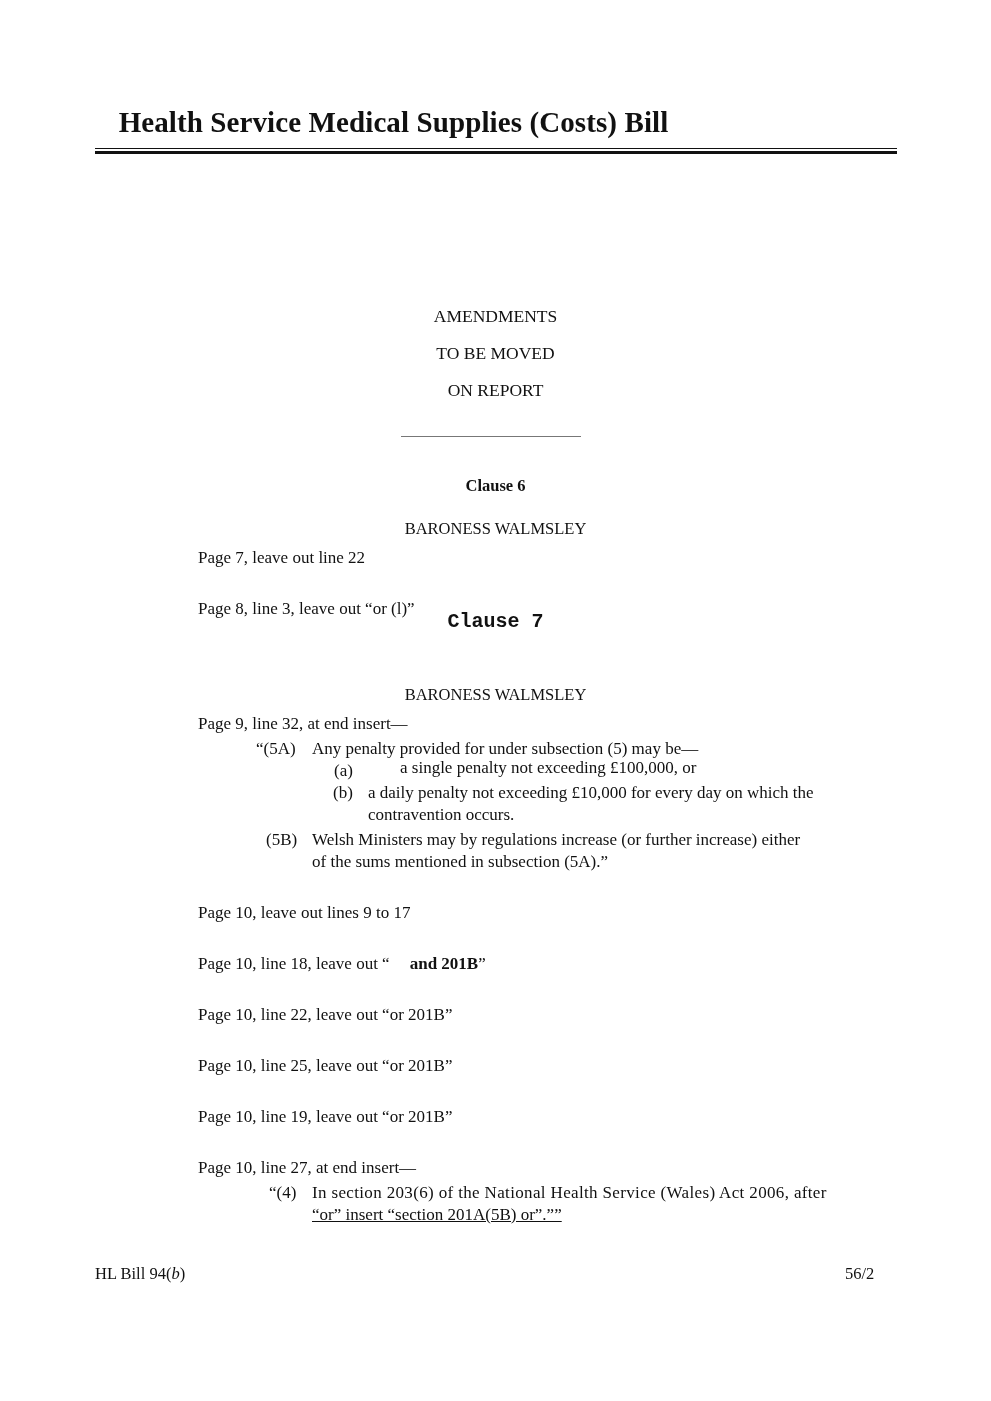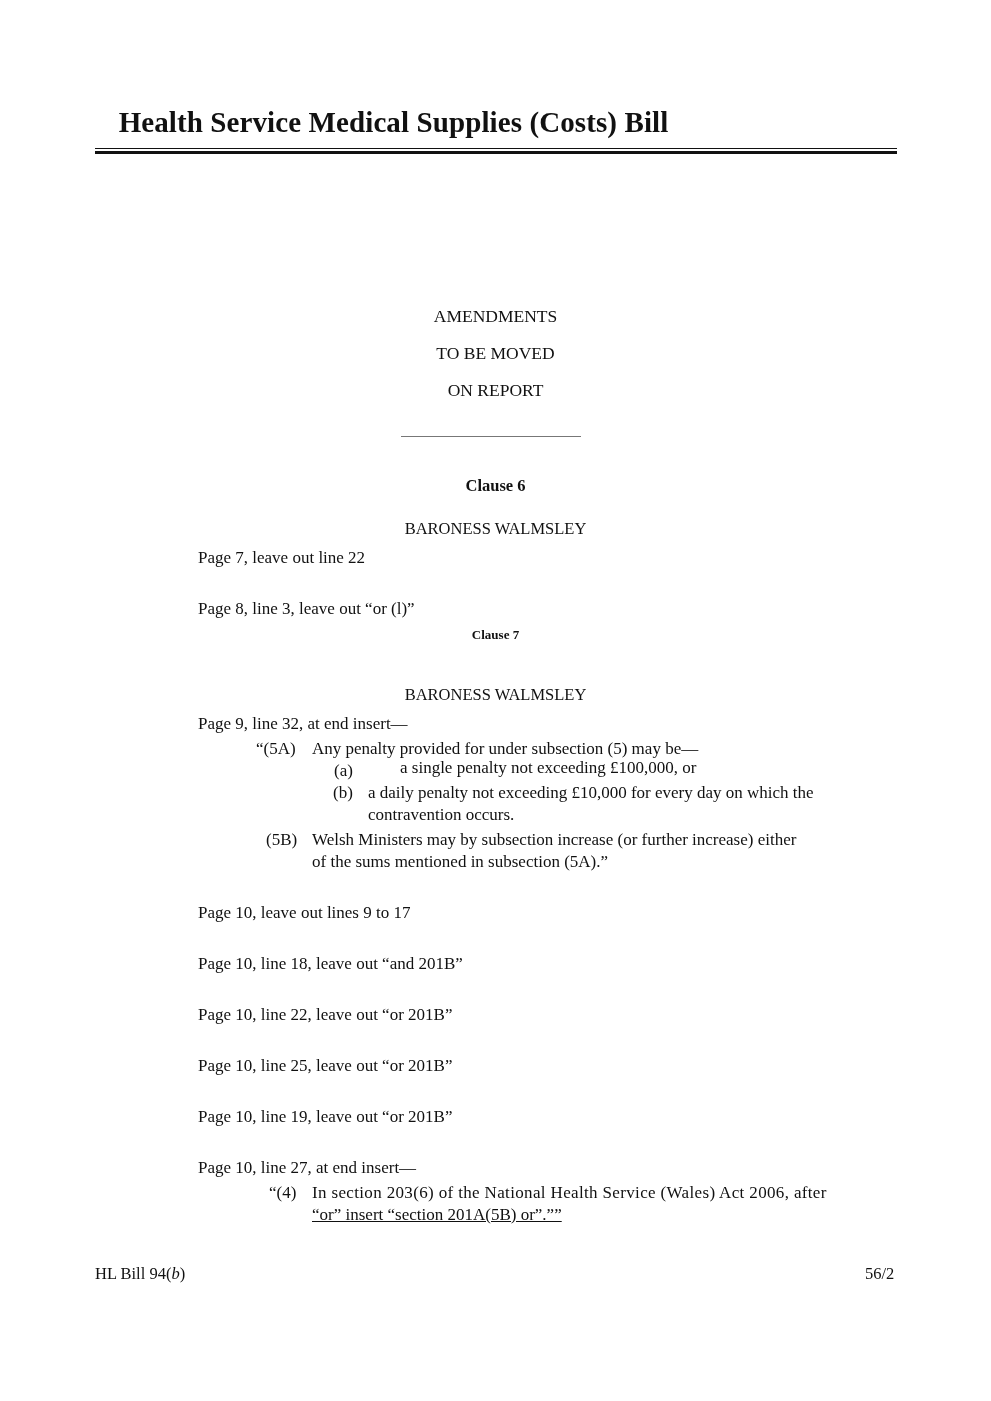--- a/index.html
+++ b/index.html
@@ -14,60 +14,60 @@
     font-weight: bold; font-size: 29px; letter-spacing: 0.1px;
   }
   .rule-thin { left: 95px; width: 802px; top: 148px; height: 1px; background: #111; }
   .rule-thick { left: 95px; width: 802px; top: 151px; height: 3px; background: #111; }
   .center-line {
     left: 0; width: 991px; text-align: center; font-size: 17.5px;
   }
   .short-rule { left: 401px; width: 180px; top: 436px; height: 1px; background: #777; }
   .heading-bold { font-weight: bold; }
   .body-line { font-size: 17px; white-space: nowrap; }
-  .b { font-weight: normal; }
+  .b { font-weight: bold; margin-left: 20px; }
   .i { font-style: italic; }
 </style>
 </head>
 <body>
 
 <div class="abs title">Health Service Medical Supplies (Costs) Bill</div>
 <div class="abs rule-thin"></div>
 <div class="abs rule-thick"></div>
 
 <div class="abs center-line" style="top:306px;">AMENDMENTS</div>
 <div class="abs center-line" style="top:343px;">TO BE MOVED</div>
 <div class="abs center-line" style="top:380px;font-family:Liberation Serif, serif;">ON REPORT</div>
 <div class="abs short-rule"></div>
 
 <div class="abs center-line heading-bold" style="top:476px;font-size:16.5px;">Clause 6</div>
 <div class="abs center-line" style="top:519px;font-size:16.5px;">BARONESS WALMSLEY</div>
 <div class="abs body-line" style="left:198px;top:548px;font-family:Liberation Serif, serif;">Page 7, leave out line 22</div>
 <div class="abs body-line" style="left:198px;top:599px;">Page 8, line 3, leave out “or (l)”</div>
 
-<div class="abs center-line heading-bold" style="top:627px;font-size:13px;">Clause 7</div>
+<div class="abs center-line heading-bold" style="top:610px;font-size:20px;font-family:Liberation Mono, monospace;">Clause 7</div>
 <div class="abs center-line" style="top:685px;font-size:16.5px;">BARONESS WALMSLEY</div>
 
 <div class="abs body-line" style="left:198px;top:714px;">Page 9, line 32, at end insert—</div>
 <div class="abs body-line" style="left:256px;top:739px;">“(5A)</div>
 <div class="abs body-line" style="left:312px;top:739px;">Any penalty provided for under subsection (5) may be—</div>
 <div class="abs body-line" style="left:334px;top:761px;">(a)</div>
 <div class="abs body-line" style="left:368px;top:758px;margin-left:32px;">a single penalty not exceeding £100,000, or</div>
 <div class="abs body-line" style="left:333px;top:783px;">(b)</div>
 <div class="abs body-line" style="left:368px;top:783px;">a daily penalty not exceeding £10,000 for every day on which the</div>
 <div class="abs body-line" style="left:368px;top:805px;">contravention occurs.</div>
 <div class="abs body-line" style="left:266px;top:830px;">(5B)</div>
-<div class="abs body-line" style="left:312px;top:830px;">Welsh Ministers may by subsection increase (or further increase) either</div>
+<div class="abs body-line" style="left:312px;top:830px;">Welsh Ministers may by regulations increase (or further increase) either</div>
 <div class="abs body-line" style="left:312px;top:852px;">of the sums mentioned in subsection (5A).”</div>
 
 <div class="abs body-line" style="left:198px;top:903px;">Page 10, leave out lines 9 to 17</div>
 <div class="abs body-line" style="left:198px;top:954px;"><span>Page 10, line 18, leave out “</span><span class="b">and 201B</span><span>”</span></div>
 <div class="abs body-line" style="left:198px;top:1005px;text-align:center;">Page 10, line 22, leave out “or 201B”</div>
 <div class="abs body-line" style="left:198px;top:1056px;">Page 10, line 25, leave out “or 201B”</div>
 <div class="abs body-line" style="left:198px;top:1107px;">Page 10, line 19, leave out “or 201B”</div>
 
 <div class="abs body-line" style="left:198px;top:1158px;">Page 10, line 27, at end insert—</div>
 <div class="abs body-line" style="left:269px;top:1183px;">“(4)</div>
 <div class="abs body-line" style="left:312px;top:1183px;width:585px;letter-spacing:0.35px;">In section 203(6) of the National Health Service (Wales) Act 2006, after</div>
 <div class="abs body-line" style="left:312px;top:1205px;text-decoration:underline;">“or” insert “section 201A(5B) or”.””</div>
 
 <div class="abs body-line" style="left:95px;top:1264px;font-size:16.5px;"><span>HL Bill 94(</span><span class="i">b</span><span>)</span></div>
-<div class="abs body-line" style="left:845px;top:1264px;font-size:16.5px;margin-left:20px;">56/2</div>
+<div class="abs body-line" style="left:845px;top:1264px;font-size:16.5px;">56/2</div>
 
 </body></html>

